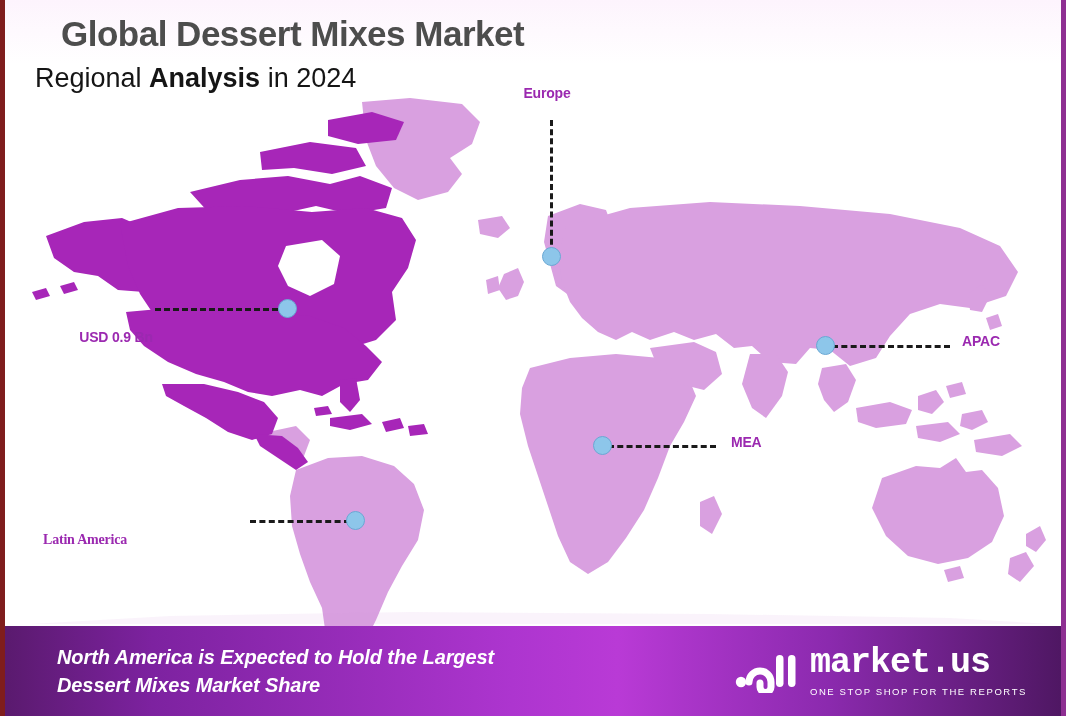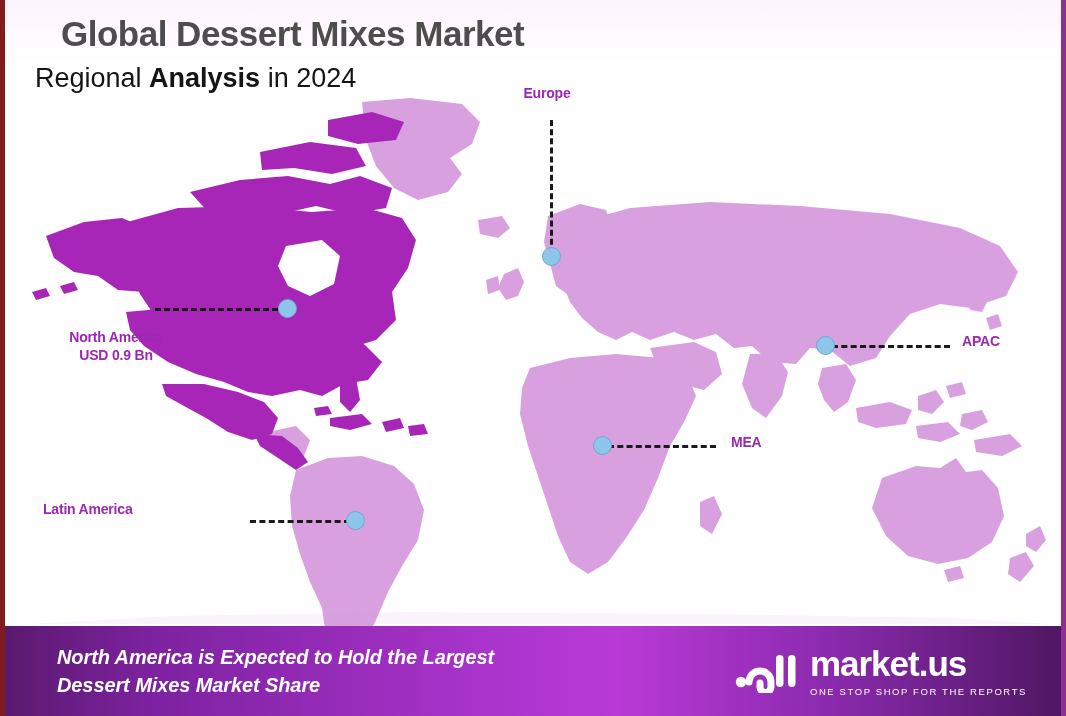--- a/index.html
+++ b/index.html
@@ -119,20 +119,21 @@
   }
   .brand { display: flex; align-items: center; gap: 12px; }
   .brand-mark { flex: 0 0 auto; }
   .brand-words { display: flex; flex-direction: column; }
   .brand-name {
     color: #ffffff;
     font-size: 35px;
     font-weight: 700;
     line-height: 1;
     letter-spacing: -1px;
+    font-family: Liberation Mono, monospace;
   }
   .brand-tag {
     color: #ffffff;
     font-size: 9.5px;
     font-weight: 400;
     letter-spacing: 1.6px;
     margin-top: 5px;
     text-align: right;
   }
 </style>
@@ -259,37 +260,36 @@
       <div class="marker" style="left:815px; top:249px;"></div>
 
       <div class="leader-h" style="left:598px; top:349px; width:108px;"></div>
       <div class="marker" style="left:592px; top:349px;"></div>
 
       <div class="leader-h" style="left:240px; top:424px; width:100px;"></div>
       <div class="marker" style="left:345px; top:424px;"></div>
     </div>
 
     <div class="region-label center" style="left:16px; top:328px; width:190px;">
-      <div>North America</div>
       <div>USD 0.9 Bn</div>
     </div>
 
     <div class="region-label center" style="left:452px; top:84px; width:180px;">
       <div>Europe</div>
     </div>
 
     <div class="region-label" style="left:957px; top:332px;">
       <div>APAC</div>
     </div>
 
     <div class="region-label" style="left:726px; top:433px;">
       <div>MEA</div>
     </div>
 
-    <div class="region-label" style="left:38px; top:500px;">
+    <div class="region-label" style="left:38px; top:531px;font-family:Liberation Serif, serif;">
       <div>Latin America</div>
     </div>
 
     <div id="footer">
       <div class="footer-text">
         <div>North America is Expected to Hold the Largest</div>
         <div>Dessert Mixes Market Share</div>
       </div>
 
       <div class="brand">

